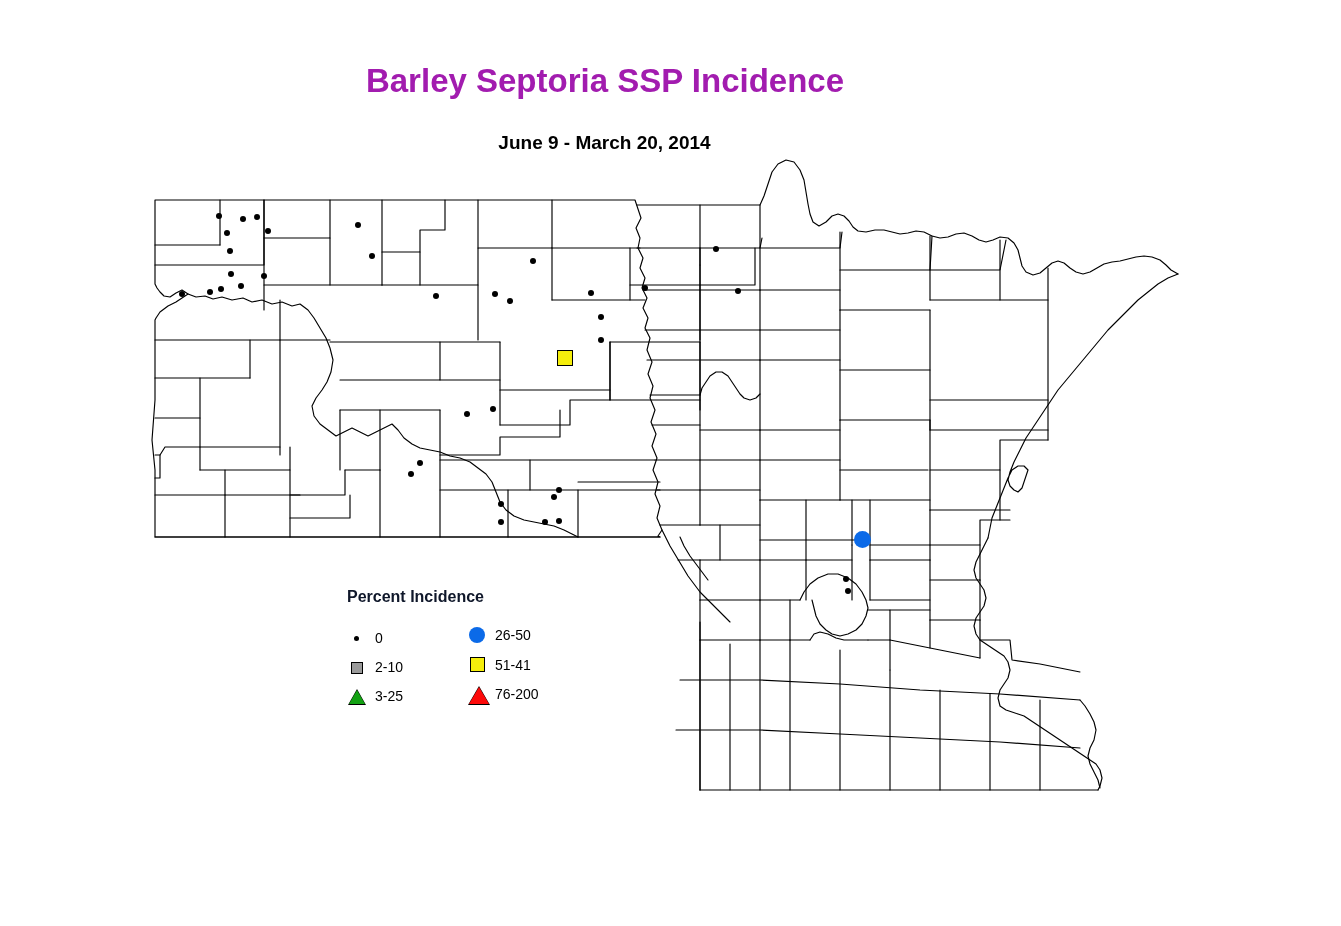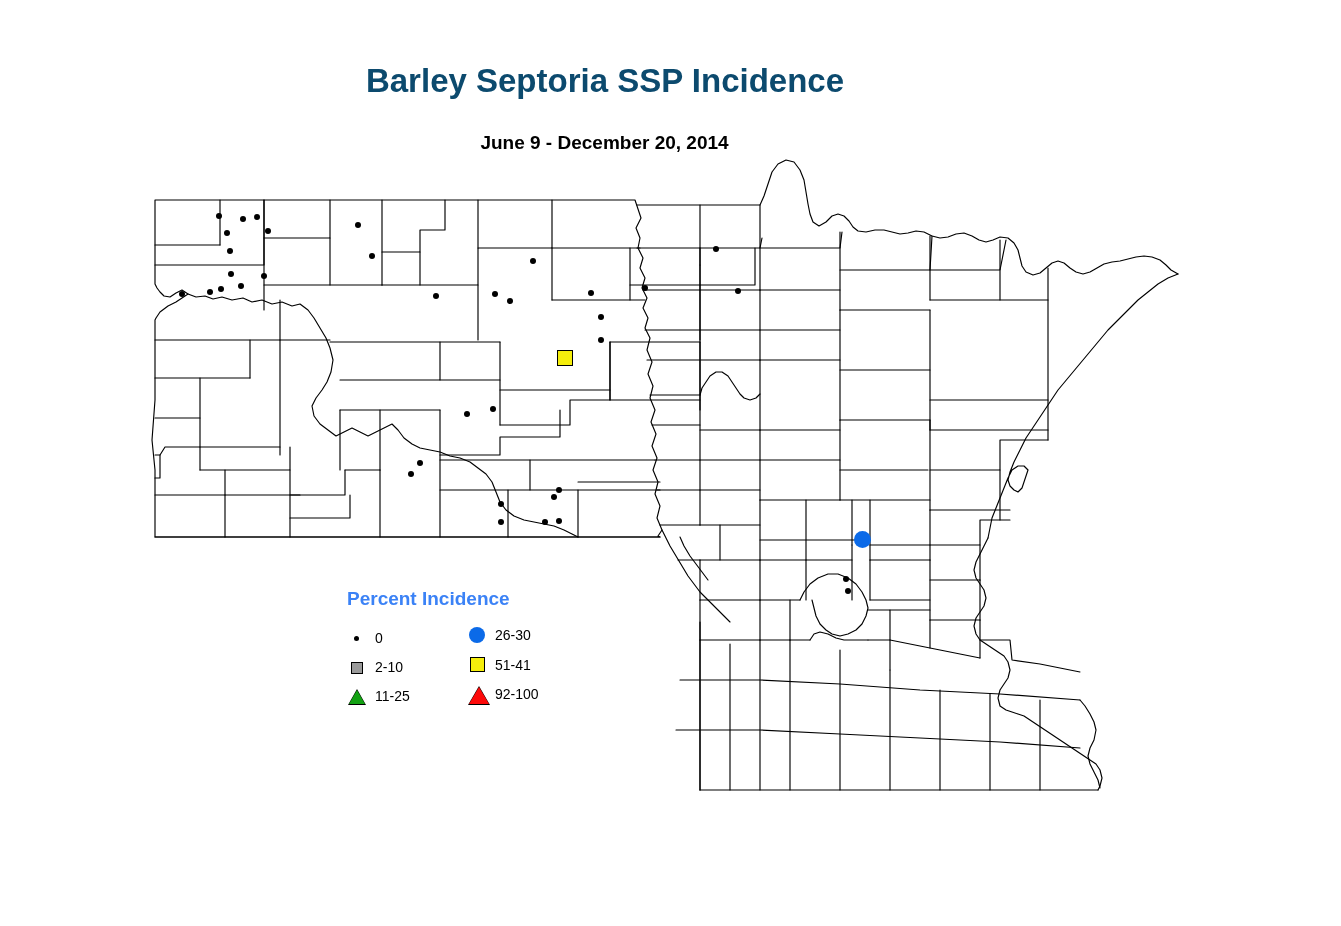--- a/index.html
+++ b/index.html
@@ -22,21 +22,21 @@
     background: #ffffff;
   }
   #title {
     position: absolute;
     left: 0;
     top: 62px;
     width: 1210px;
     text-align: center;
     font-size: 33px;
     font-weight: bold;
-    color: #0c4a6e;
+    color: #a21caf;
     letter-spacing: 0px;
     font-family: "Liberation Sans", sans-serif;
   }
   #subtitle {
     position: absolute;
     left: 0;
     top: 132px;
     width: 1209px;
     text-align: center;
     font-size: 19px;
@@ -61,23 +61,23 @@
     position: absolute;
     left: 347px;
     top: 588px;
     width: 230px;
     height: 125px;
   }
   #legend-title {
     position: absolute;
     left: 0;
     top: 0;
-    font-size: 19px;
+    font-size: 16px;
     font-weight: bold;
-    color: #3b82f6;
+    color: #0f172a;
     white-space: nowrap;
   }
   .legend-item {
     position: absolute;
     height: 26px;
   }
   .legend-sym {
     position: absolute;
     left: 0;
     top: 0;
@@ -171,21 +171,21 @@
     border-bottom: 19px solid #000000;
   }
   .tri-wrap { position: absolute; left: 0; top: 0; width: 22px; height: 22px; }
 </style>
 </head>
 <body>
 
 <div id="page">
 
   <div id="title">Barley Septoria SSP Incidence</div>
-  <div id="subtitle">June 9 - December 20, 2014</div>
+  <div id="subtitle">June 9 - March 20, 2014</div>
 
   <div id="map-area">
     <svg id="map-svg" width="1341" height="926" viewBox="0 0 1341 926">
       <g fill="none" stroke="#000000" stroke-width="1.15" stroke-linejoin="round" stroke-linecap="round">
 
         <path d="M155,200 L635,200 L637,206 L641,218 L636,228 L640,238 L638,248 L643,258 L640,268
                  L645,278 L642,288 L647,298 L643,308 L648,318 L645,328 L650,338 L647,350 L652,362
                  L648,374 L653,386 L650,398 L655,410 L651,422 L656,434 L652,446 L657,458 L653,470
                  L658,482 L655,494 L660,506 L657,518 L662,530 L658,536
                  L660,537 L155,537 L155,470 L152,440 L155,400 L155,320
@@ -498,41 +498,41 @@
       <span class="legend-label">2-10</span>
     </div>
 
     <div class="legend-item" style="left:0px; top:97px;">
       <span class="legend-sym">
         <span class="tri-wrap">
             <span class="sym-tri-green-outline"></span>
             <span class="sym-tri-green"></span>
           </span>
       </span>
-      <span class="legend-label">11-25</span>
+      <span class="legend-label">3-25</span>
     </div>
 
     <div class="legend-item" style="left:120px; top:36px;">
       <span class="legend-sym">
           <span class="sym-circle-blue"></span>
         </span>
-      <span class="legend-label">26-30</span>
+      <span class="legend-label">26-50</span>
     </div>
 
     <div class="legend-item" style="left:120px; top:66px;">
       <span class="legend-sym">
           <span class="sym-square-yellow"></span>
         </span>
       <span class="legend-label">51-41</span>
     </div>
 
     <div class="legend-item" style="left:120px; top:95px;">
       <span class="legend-sym">
         <span class="tri-wrap">
             <span class="sym-tri-red-outline"></span>
             <span class="sym-tri-red"></span>
           </span>
       </span>
-      <span class="legend-label">92-100</span>
+      <span class="legend-label">76-200</span>
     </div>
   </div>
 
 </div>
 
 </body></html>

